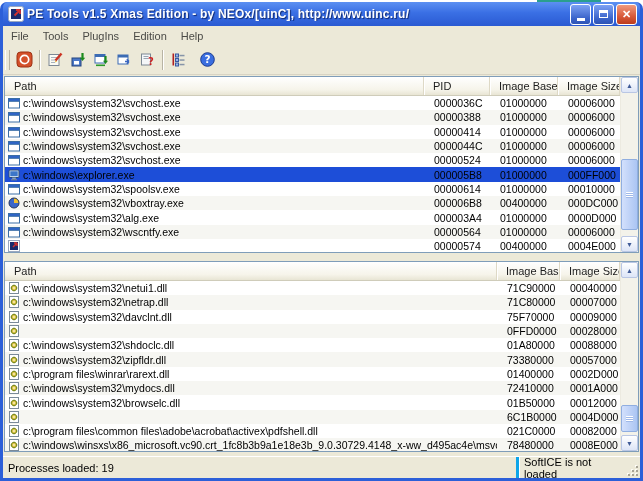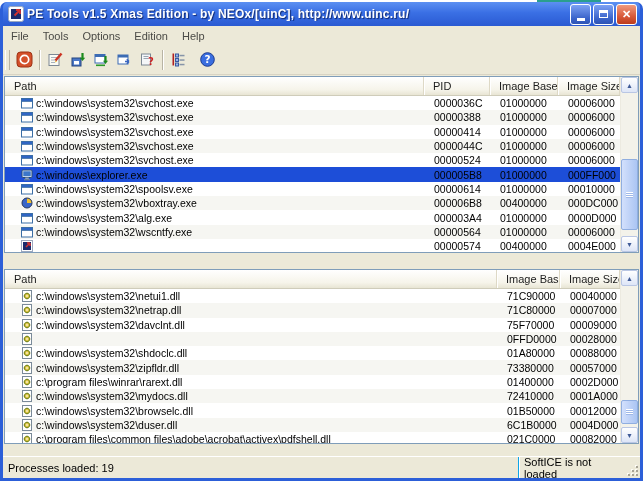--- a/index.html
+++ b/index.html
@@ -41,41 +41,41 @@
   .toolbar{
     height:27px;display:flex;align-items:center;padding:1px 1px;flex:none;
     border-bottom:1px solid #d8d4c4;
   }
   .tb-grip{width:3px;height:20px;margin:0 3px 0 1px;border-left:1px solid #fff;border-right:1px solid #b8b4a4;}
   .tb-btn{width:23px;height:23px;display:flex;align-items:center;justify-content:center;flex:none;border-radius:2px;}
   .tb-sep{width:1px;height:20px;background:#b8b4a4;border-right:1px solid #fff;margin:0 3px;flex:none;}
   .tb-gap{width:6px;flex:none;}
   
   .panel{
-    background:#fff;border:1px solid #7f9db9;margin:1px 1px 12px 1px;display:flex;
+    background:#fff;border:1px solid #7f9db9;margin:1px 1px 4px 1px;display:flex;
     overflow:hidden;position:relative;flex:none;box-sizing:border-box;
   }
   .panel.top{height:177px;}
   .panel.bottom{flex:1;margin-top:4px;}
   .lv{flex:1;display:flex;flex-direction:column;overflow:hidden;}
   .lv-header{
     display:grid;height:18px;flex:none;align-items:center;font-size:11px;color:#1c1c1c;
     background:linear-gradient(#ffffff,#f6f4ea 70%,#e8e5d4);border-bottom:1px solid #cfccba;
   }
   .hcell{padding-left:8px;height:100%;display:flex;align-items:center;box-sizing:border-box;
     border-right:1px solid #ded9c6;border-left:1px solid #fff;overflow:hidden;white-space:nowrap;}
   .hcell:first-child{border-left:none;padding-left:9px;}
   .proc-grid{grid-template-columns:419px 66px 68px 1fr;}
   .mod-grid{grid-template-columns:492px 63px 1fr;}
   .lv-rows{flex:1;overflow:hidden;}
   .lv-row{display:grid;height:14.3px;align-items:center;font-size:10.5px;color:#000;}
   .lv-row:nth-child(even){background:#f6f6f2;}
   .lv-row.selected{background:#1d4ed8;}
   .cell{padding-left:10px;white-space:nowrap;overflow:hidden;}
-  .cell.path{padding-left:16px;display:flex;align-items:center;gap:3px;}
+  .cell.path{padding-left:3px;display:flex;align-items:center;gap:3px;}
   .row-icon{width:12px;height:12px;flex:none;display:inline-flex;}
   
   .scrollbar{width:17px;flex:none;background:#f3f2ea;border-left:1px solid #eceae0;display:flex;flex-direction:column;}
   .sb-btn{
     height:16px;flex:none;display:flex;align-items:center;justify-content:center;
     background:linear-gradient(#ffffff,#dde5f7);border:1px solid #b9c6e4;border-radius:2px;
     color:#3f5a96;font-size:7px;line-height:1;box-sizing:border-box;
   }
   .sb-track{flex:1;position:relative;}
   .sb-thumb{
@@ -87,21 +87,21 @@
     background:repeating-linear-gradient(#ffffff 0 1px,#9fb8e8 1px 2px);
   }
   .thumb-top1{top:46%;height:50%;}
   .thumb-bot1{top:81%;height:17%;}
   
   .statusbar{
     height:21px;flex:none;background:#ece9d8;display:flex;align-items:stretch;
     font-size:11px;color:#000;border-top:1px solid #ffffff;
   }
   .sb-field{display:flex;align-items:center;padding:0 5px;box-sizing:border-box;
-    border-right:1px solid #0ea5e9;box-shadow:1px 0 0 #fff;}
+    border-right:3px solid #0ea5e9;box-shadow:1px 0 0 #fff;}
   .sb-field.left{width:516px;flex:none;}
   .sb-field.right{flex:1;border-right:none;box-shadow:none;}
   .resize-grip{width:14px;flex:none;position:relative;}
   .resize-grip i{
     position:absolute;width:2px;height:2px;background:#a7a395;box-shadow:-1px -1px 0 #fdfcf6;
   }
   .resize-grip i:nth-child(1){right:2px;bottom:2px;}
   .resize-grip i:nth-child(2){right:6px;bottom:2px;}
   .resize-grip i:nth-child(3){right:2px;bottom:6px;}
   .resize-grip i:nth-child(4){right:10px;bottom:2px;}
@@ -135,21 +135,21 @@
           <span>✕</span>
         </span>
     </span>
   </div>
 
   <div class="client">
 
     <div class="menubar">
         <span class="menu-item">File</span>
         <span class="menu-item">Tools</span>
-        <span class="menu-item">Options</span>
+        <span class="menu-item">PlugIns</span>
         <span class="menu-item">Edition</span>
         <span class="menu-item">Help</span>
       </div>
 
     <div class="toolbar">
       <span class="tb-grip"></span>
     <span class="tb-btn">
           <span style="display:inline-flex">
             <svg width="17" height="17" viewBox="0 0 17 17">
               <rect x="1" y="1" width="15" height="15" rx="3.5" fill="#d4502a" stroke="#9c3112"></rect>
@@ -557,21 +557,20 @@
             <div class="lv-row mod-grid">
               <div class="cell path">
                 <span class="row-icon">
                   <svg width="12" height="12" viewBox="0 0 12 12">
                     <rect x="1.5" y="0.5" width="9" height="11" fill="#ffffff" stroke="#7a8a99"></rect>
                     <circle cx="6" cy="6" r="2.7" fill="#dcc244" stroke="#7a8a20"></circle>
                     <circle cx="6" cy="6" r="1" fill="#f8f0c0"></circle>
                     <path d="M6 2.6 v1 M6 8.4 v1 M2.6 6 h1 M8.4 6 h1" stroke="#7a8a20"></path>
                   </svg>
                 </span>
-                <span>c:\windows\system32\duser.dll</span>
               </div>
               <div class="cell">6C1B0000</div>
               <div class="cell">0004D000</div>
             </div>
             <div class="lv-row mod-grid">
               <div class="cell path">
                 <span class="row-icon">
                   <svg width="12" height="12" viewBox="0 0 12 12">
                     <rect x="1.5" y="0.5" width="9" height="11" fill="#ffffff" stroke="#7a8a99"></rect>
                     <circle cx="6" cy="6" r="2.7" fill="#dcc244" stroke="#7a8a20"></circle>

